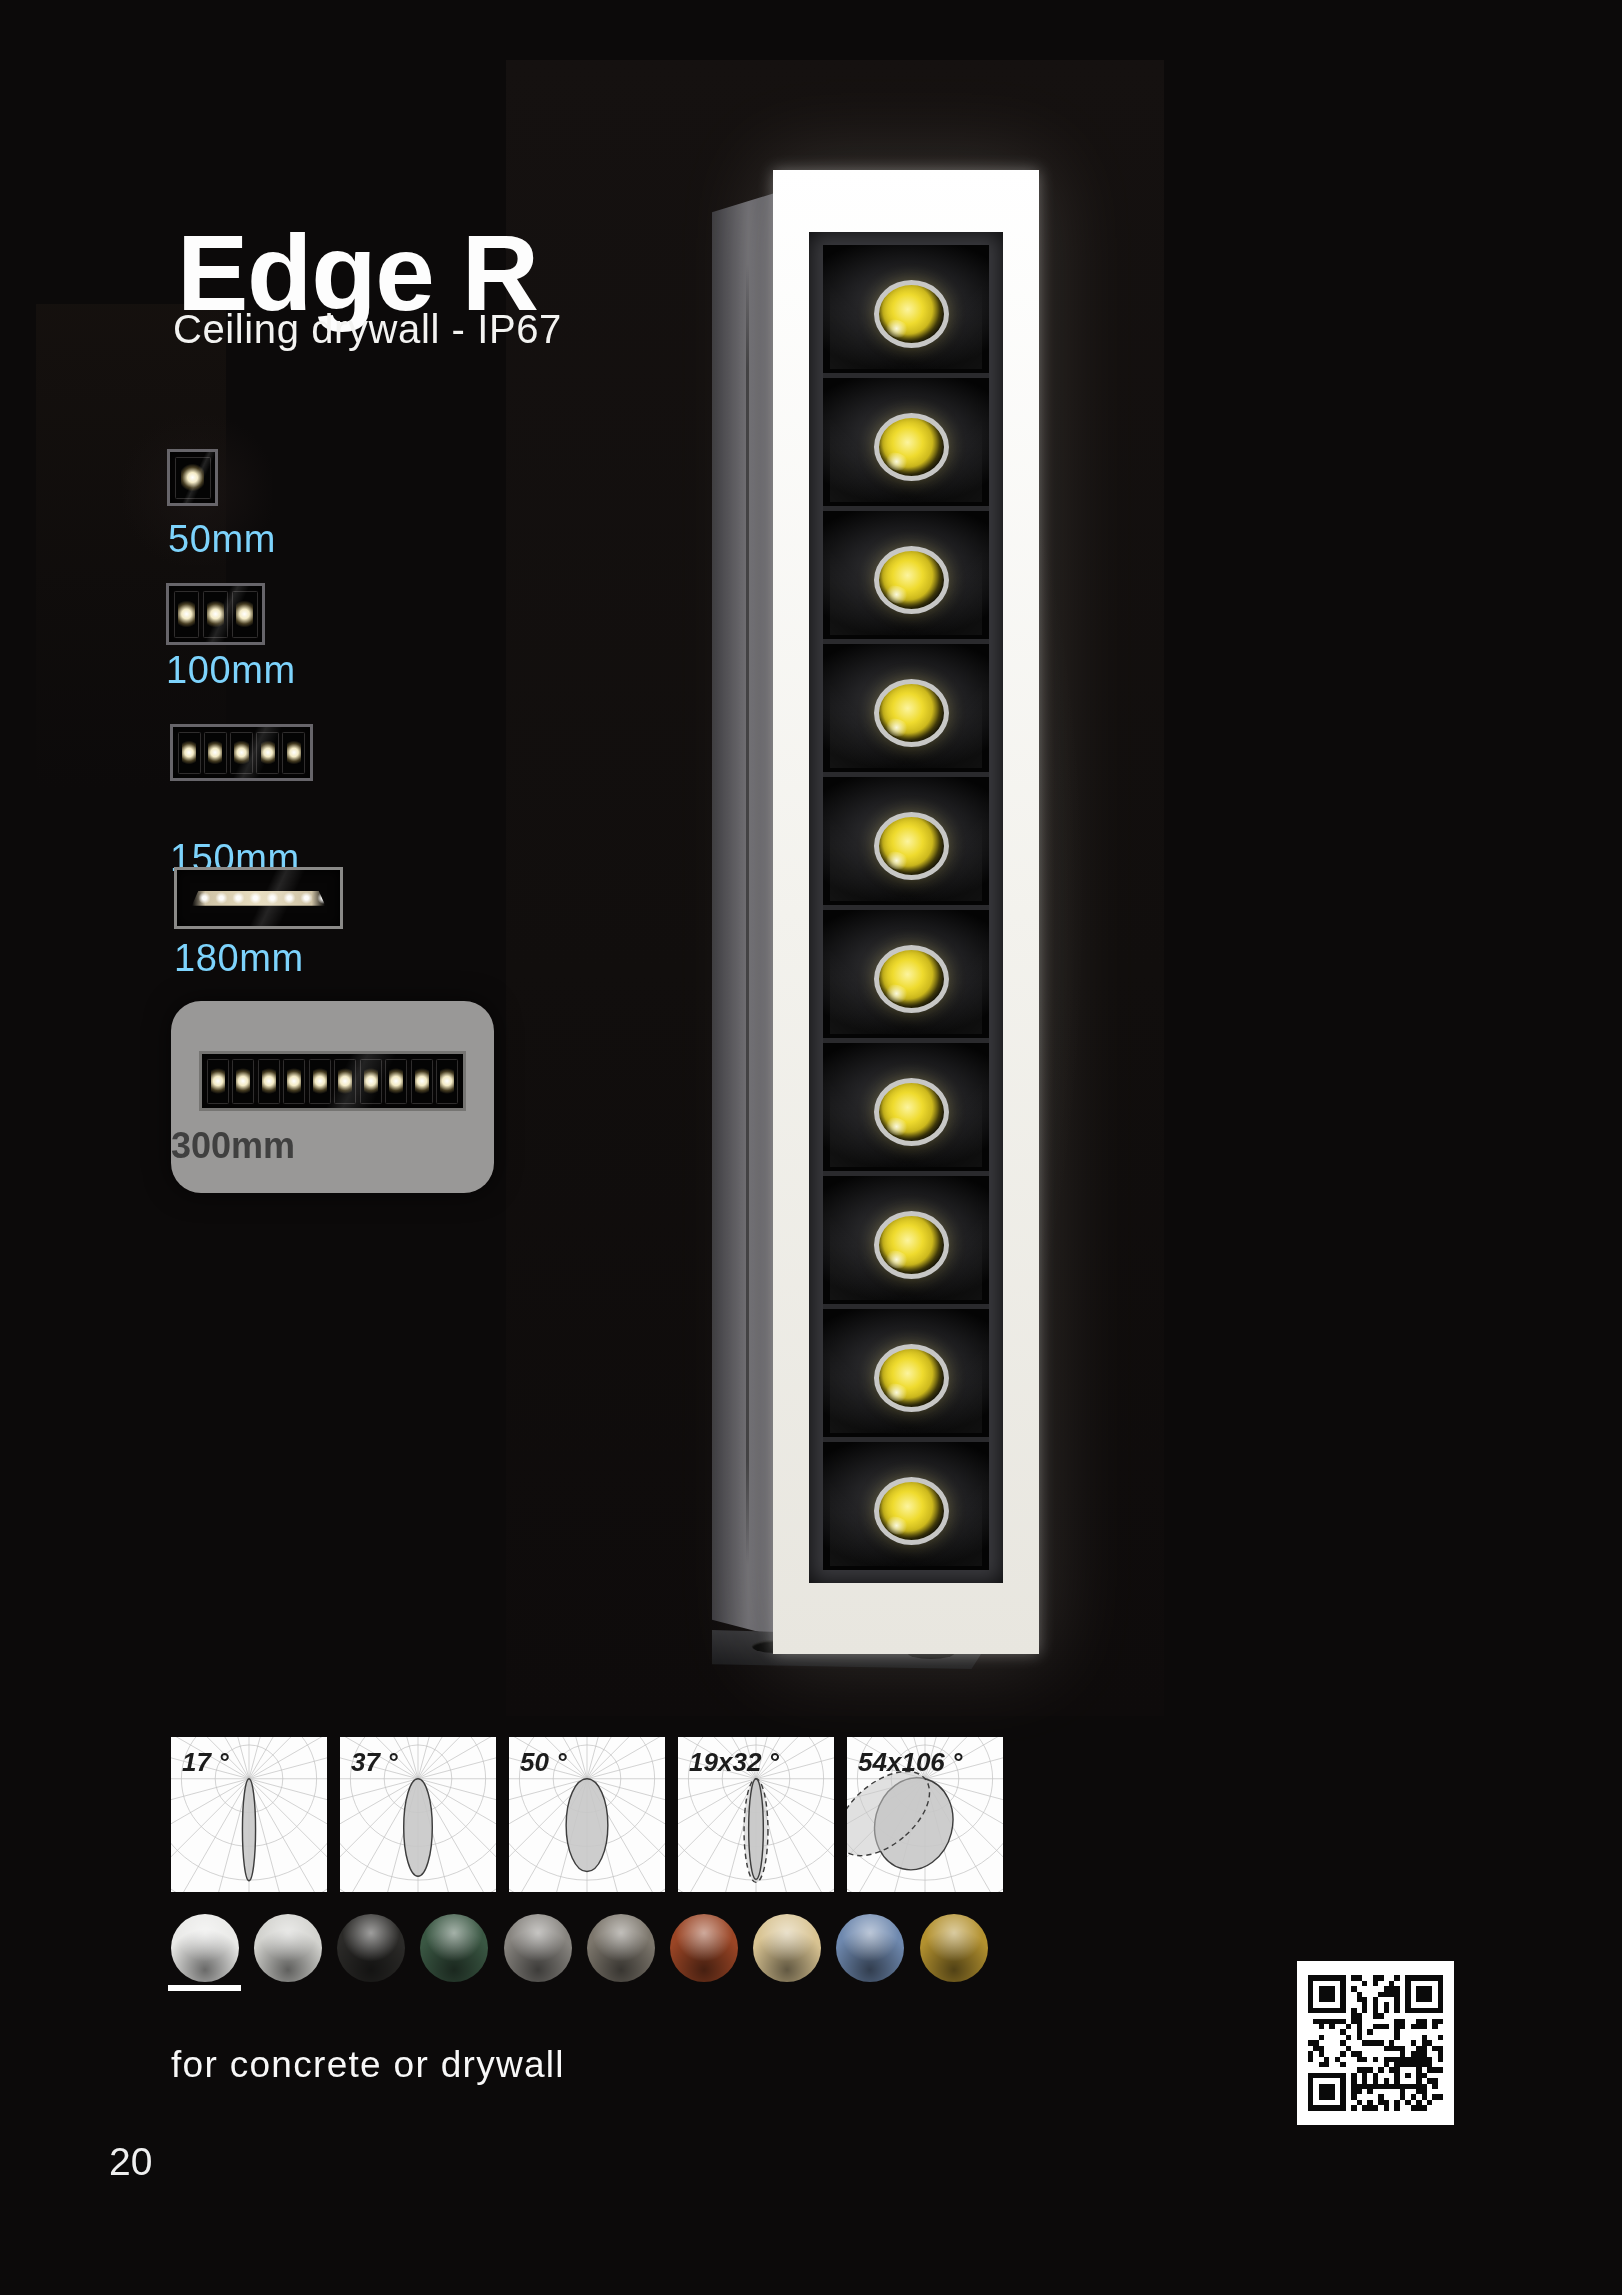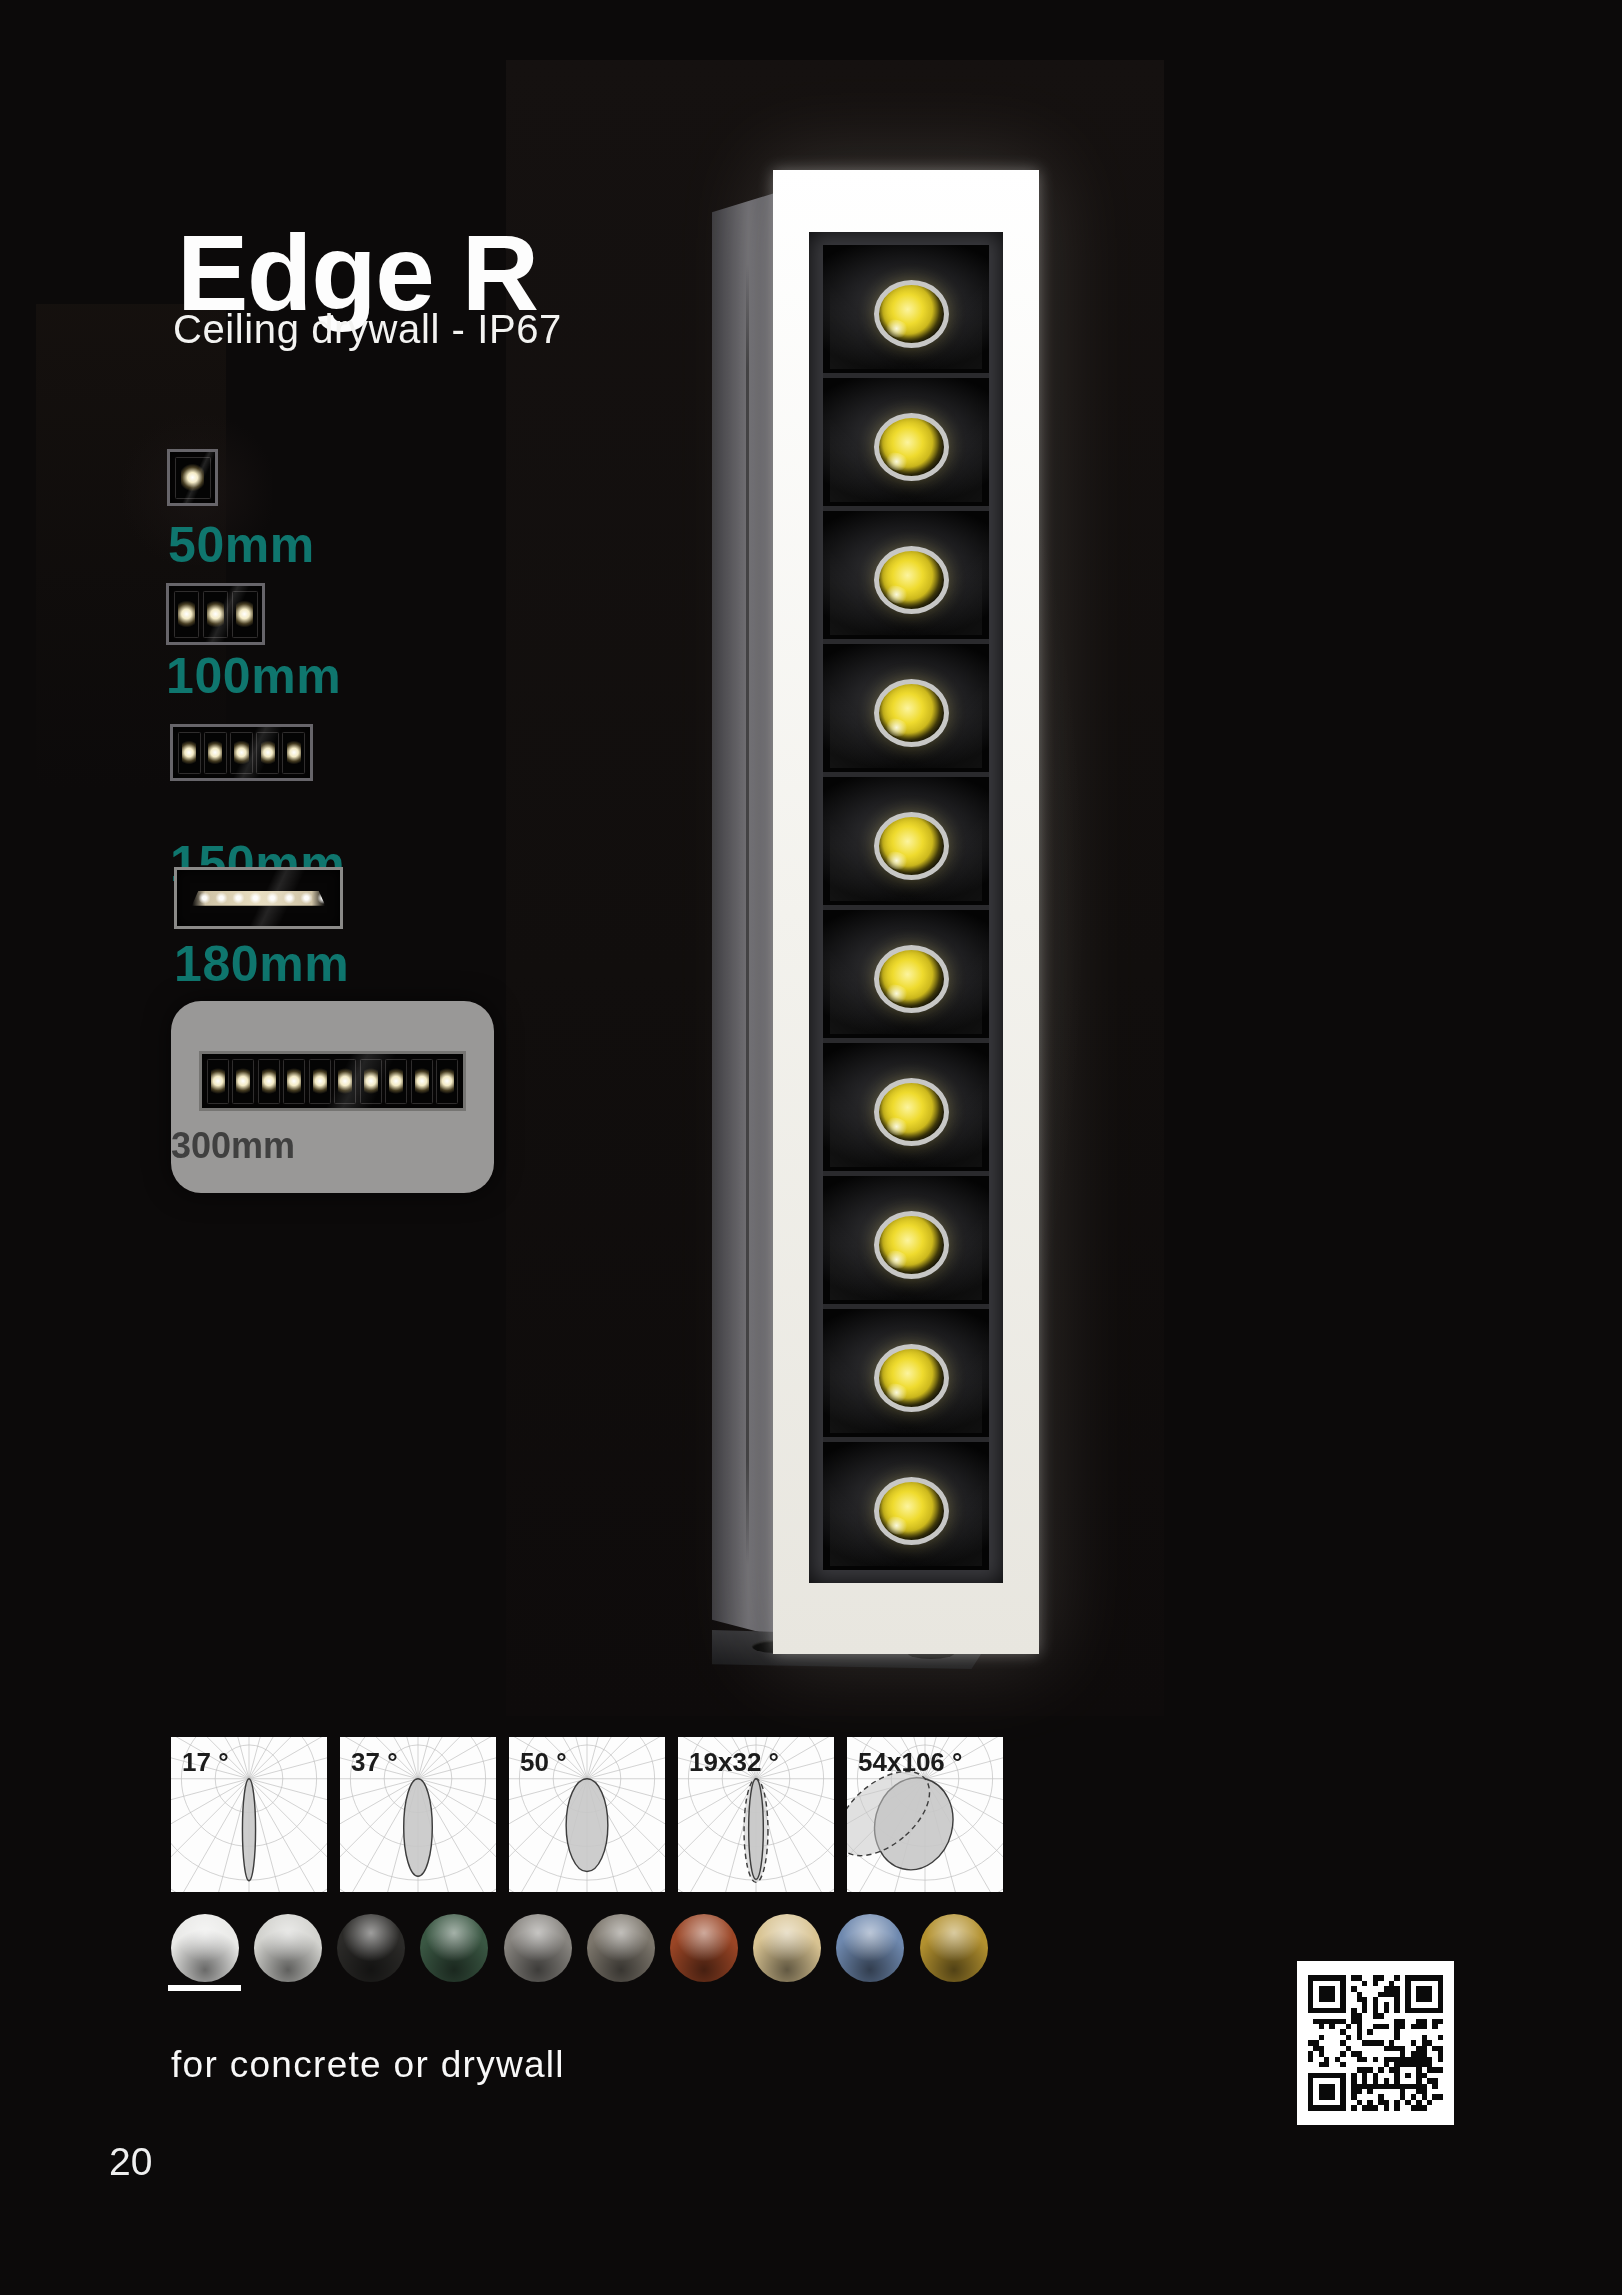--- a/index.html
+++ b/index.html
@@ -29,21 +29,21 @@
   .cell{flex:1;position:relative;background:#040404;border:1.3px solid #2f2d2d;border-radius:1.3px;}
   .dot{position:absolute;inset:16%;background:radial-gradient(circle at 50% 50%,#ffffff 0%,#f4ebc6 28%,rgba(196,168,92,.35) 58%,rgba(0,0,0,0) 78%);}
   .t50 {left:167px;top:449px;width:51px;height:57px;}
   .t100{left:166px;top:583px;width:99px;height:62px;}
   .t150{left:170px;top:724px;width:143px;height:57px;}
   .t180{left:174px;top:867px;width:169px;height:62px;border-color:#8b8a88;}
   .wash{position:absolute;left:9%;right:9%;top:37%;height:27%;
         clip-path:polygon(5% 0,95% 0,100% 100%,0 100%);
         background:radial-gradient(circle at 50% 50%,rgba(255,255,255,.95) 0 18%,rgba(255,255,255,0) 55%) repeat-x 3.9px 50%/17px 14.3px,
                    linear-gradient(90deg,rgba(207,195,166,0),#cfc3a6 10%,#e9dfc2 50%,#cfc3a6 90%,rgba(207,195,166,0));}
-  .size-label{position:absolute;font-size:50px;font-weight:bold;letter-spacing:0.6px;color:#0f766e;line-height:1;}
+  .size-label{position:absolute;font-size:38px;font-weight:normal;letter-spacing:0.6px;color:#7dd3fc;line-height:1;}
   .l50 {left:168px;top:520px;}
   .l100{left:166px;top:651px;}
   .l150{left:170px;top:791px;margin-top:48px;}
   .l180{left:174px;top:939px;}
 
   .size-card{position:absolute;left:171px;top:1001px;width:323px;height:192px;
              background:#999897;border-radius:30px;box-shadow:0 0 26px rgba(0,0,0,.6);}
   .card-strip{position:absolute;left:28px;top:50px;width:267px;height:60px;border-color:#767573;}
   .card-label{position:absolute;left:0;right:0;top:127px;text-align:left;
               font-size:36px;font-weight:bold;color:#404040;line-height:1;}
@@ -75,21 +75,21 @@
                    linear-gradient(-45deg,rgba(255,255,255,.05),transparent 32%);}
   .ring{position:absolute;left:50%;top:50%;width:65px;height:58px;margin:-29px 0 0 -32.5px;
         border-radius:50%;border:5.2px solid #c7c7c5;
         background:radial-gradient(circle at 44% 42%,#fcf49e 0%,#efdb2e 30%,#ccb81d 50%,#4a420c 65%,#101010 82%);
         box-shadow:0 0 17px rgba(240,220,90,.28),inset 0 -3.9px 7.8px rgba(0,0,0,.55);}
   .ring::after{content:'';position:absolute;left:8%;bottom:10%;width:38%;height:30%;border-radius:50%;
         background:radial-gradient(circle,rgba(255,255,240,.9),rgba(255,255,240,0) 70%);transform:rotate(18deg);}
 
   
   .beams{position:absolute;left:171px;top:1737px;display:flex;gap:13px;}
-  .beam-box{width:156px;height:155px;background:#fdfdfd;position:relative;overflow:hidden;}
+  .beam-box{width:156px;height:155px;background:#fdfdfd;position:relative;overflow:hidden;font-style:italic;}
   .beam-box svg{display:block;width:100%;height:100%;}
 
   
   .swatch{position:absolute;width:68px;height:68px;border-radius:50%;}
   .sw-underline{position:absolute;left:168px;top:1985px;width:73px;height:5.8px;background:#ffffff;}
 
   .footnote{position:absolute;left:171px;top:2045px;font-size:37px;font-weight:300;
             color:#f8f8f8;letter-spacing:1.3px;line-height:1.1;}
   .pagenum{position:absolute;left:109px;top:2141px;font-size:39px;font-weight:400;color:#efefef;line-height:1.1;}
 

